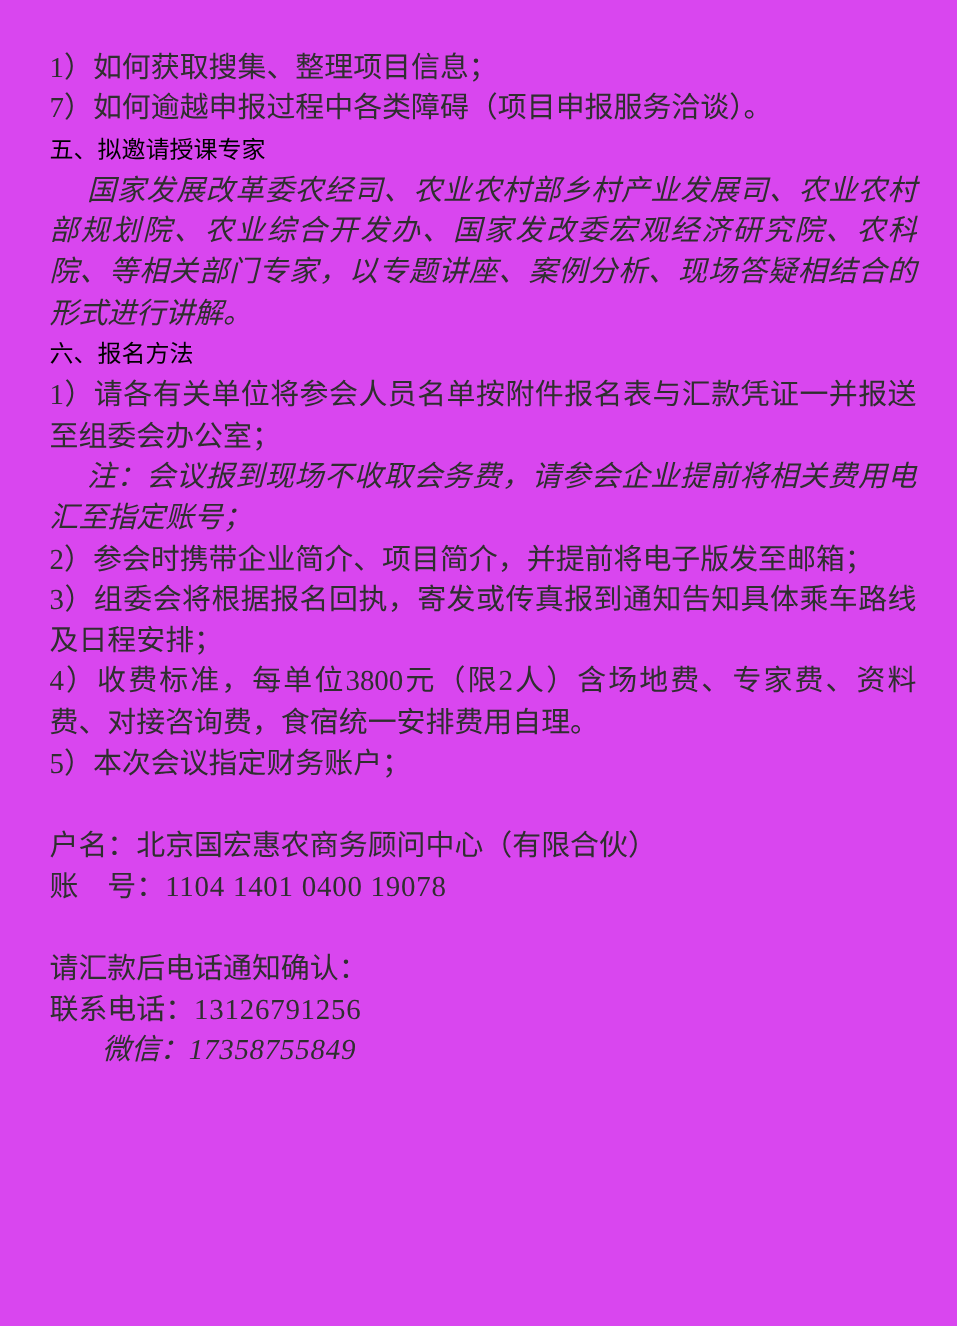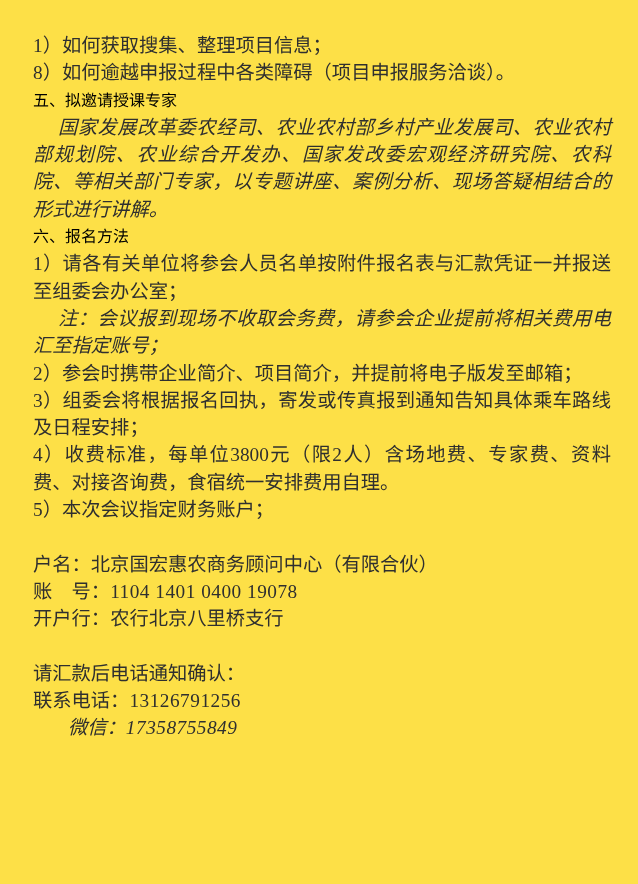--- a/index.html
+++ b/index.html
@@ -5,21 +5,21 @@
   html, body {
     margin: 0;
     padding: 0;
     background: #ffffff;
   }
   .page {
     position: relative;
     width: 638px;
     height: 884px;
     box-sizing: border-box;
-    background: #fde047;
+    background: #d946ef;
     padding: 32px 27px 0 33px;
     font-family: "Liberation Serif", "DejaVu Serif", serif;
     font-size: 19.3px;
     line-height: 27.3px;
     color: #2f2f2f;
     overflow: hidden;
   }
   p.t {
     margin: 0;
     padding: 0;
@@ -53,38 +53,37 @@
   .num {
     letter-spacing: 0.5px;
   }
 </style>
 </head>
 <body>
 
 <div class="page">
 
   <p class="t intro-item">1）如何获取搜集、整理项目信息；</p>
-  <p class="t intro-item">8）如何逾越申报过程中各类障碍（项目申报服务洽谈）。</p>
+  <p class="t intro-item">7）如何逾越申报过程中各类障碍（项目申报服务洽谈）。</p>
 
   <h2 class="h">五、拟邀请授课专家</h2>
   <p class="t j ind">国家发展改革委农经司、农业农村部乡村产业发展司、农业农村部规划院、农业综合开发办、国家发改委宏观经济研究院、农科院、等相关部门专家，以专题讲座、案例分析、现场答疑相结合的形式进行讲解。</p>
 
   <h2 class="h">六、报名方法</h2>
   <p class="t j">1）请各有关单位将参会人员名单按附件报名表与汇款凭证一并报送至组委会办公室；</p>
   <p class="t j ind">注：会议报到现场不收取会务费，请参会企业提前将相关费用电汇至指定账号；</p>
   <p class="t j">2）参会时携带企业简介、项目简介，并提前将电子版发至邮箱；</p>
   <p class="t j">3）组委会将根据报名回执，寄发或传真报到通知告知具体乘车路线及日程安排；</p>
   <p class="t j">4）收费标准，每单位3800元（限2人）含场地费、专家费、资料费、对接咨询费，食宿统一安排费用自理。</p>
   <p class="t">5）本次会议指定财务账户；</p>
 
   <div class="spacer"></div>
 
   <p class="t"><span>户名：</span><span>北京国宏惠农商务顾问中心（有限合伙）</span></p>
   <p class="t"><span>账　号：</span><span class="num">1104 1401 0400 19078</span></p>
-  <p class="t"><span>开户行：</span><span>农行北京八里桥支行</span></p>
 
   <div class="spacer"></div>
 
   <p class="t">请汇款后电话通知确认：</p>
   <p class="t"><span>联系电话：</span><span class="num">13126791256</span></p>
   <p class="t wechat-line"><span>微信：</span><span class="num">17358755849</span></p>
 
 </div>
 
 </body></html>

